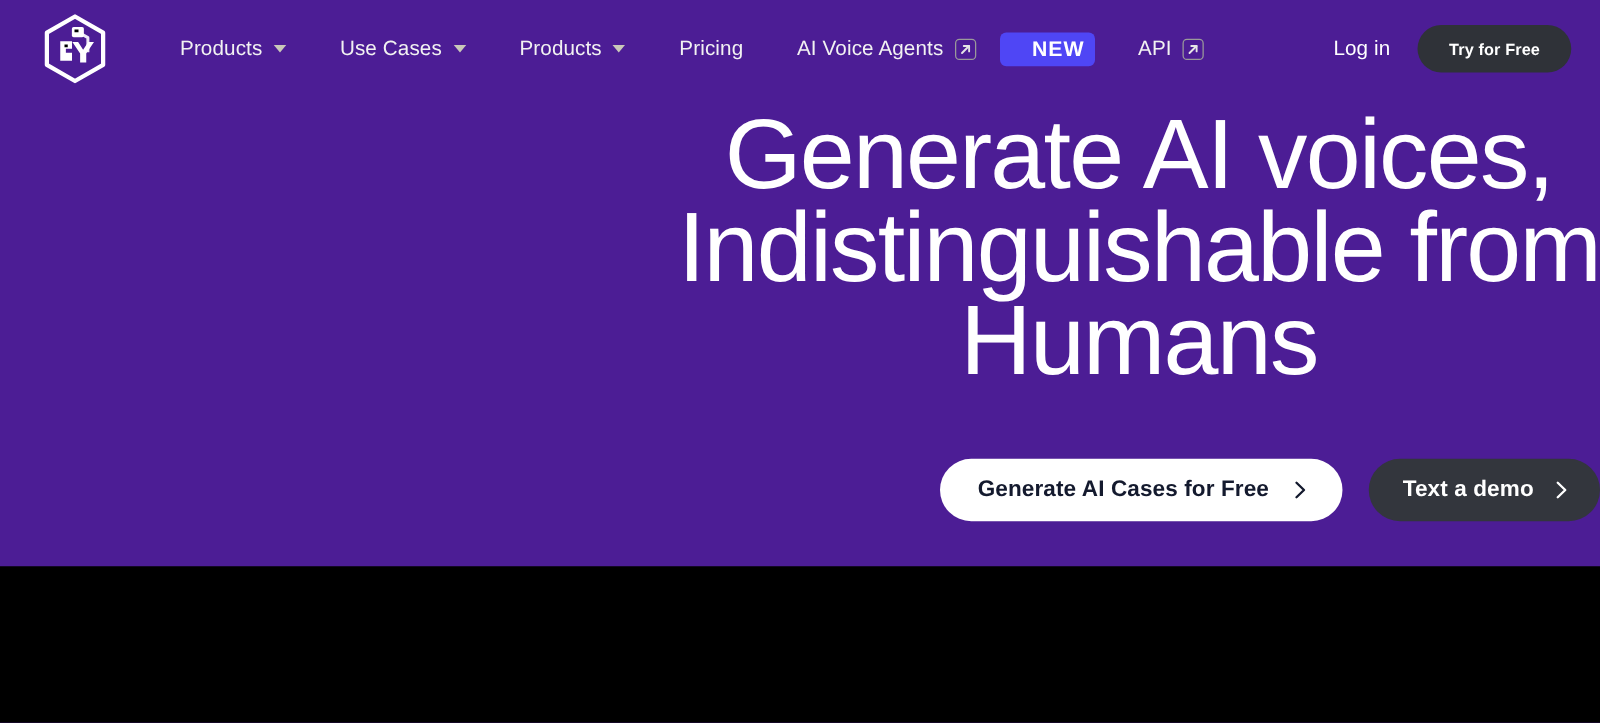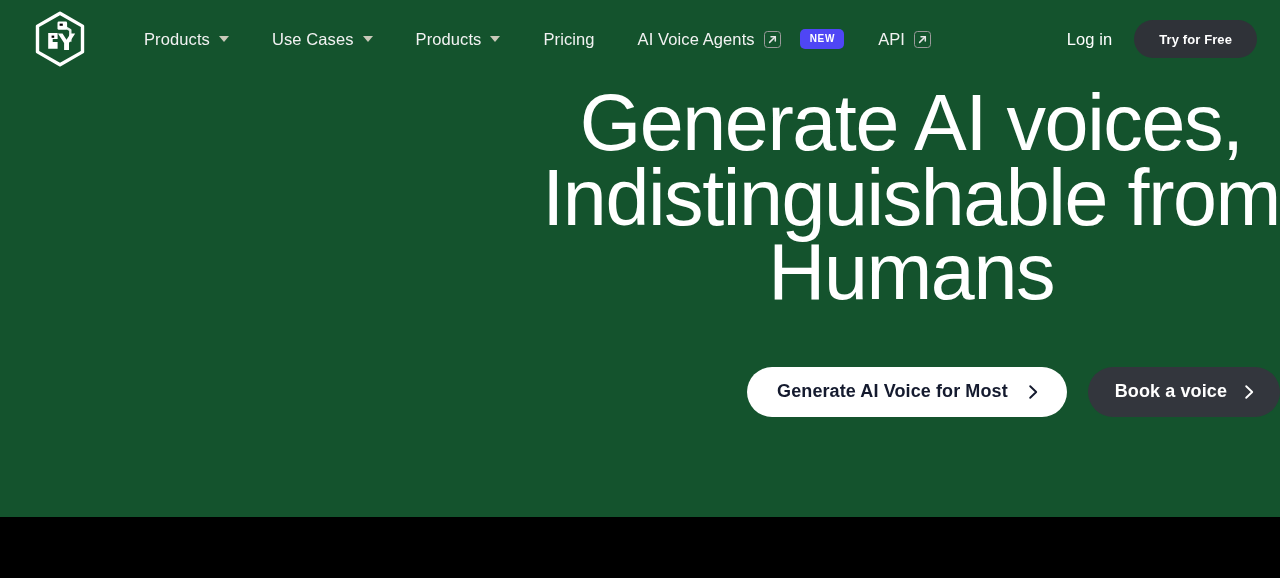--- a/index.html
+++ b/index.html
@@ -3,21 +3,21 @@
 <meta charset="utf-8">
 <style>
   * { margin:0; padding:0; box-sizing:border-box; }
   html, body {
     width:1280px; height:578px;
     background:#000000;
     overflow:hidden;
     font-family:"Liberation Sans", sans-serif;
     -webkit-font-smoothing:antialiased;
   }
-  .page { position:relative; width:1280px; height:517px; background:#14532d; }
+  .page { position:relative; width:1280px; height:453px; background:#4c1d95; }
 
   
   .nav {
     position:absolute; top:0; left:0; width:1280px; height:78px;
     display:flex; align-items:center;
   }
   .logo-wrap {
     position:absolute; left:30px; top:10px;
     width:60px; height:58px;
     display:flex; align-items:center; justify-content:center;
@@ -45,22 +45,22 @@
   .ext-icon {
     width:17px; height:17px;
     border:1.6px solid #9a9a9a; border-radius:3.5px;
     display:inline-flex; align-items:center; justify-content:center;
     flex:none;
   }
   .ext-icon svg { display:block; }
 
   .badge-new {
     background:#4f46f5; color:#ffffff;
-    font-size:10px; font-weight:700; letter-spacing:0.7px;
-    padding:5px 9px 5px 10px; border-radius:5px;
+    font-size:17px; font-weight:700; letter-spacing:0.7px;
+    padding:5px 9px 5px 26px; border-radius:5px;
     line-height:1; margin-left:10px;
   }
 
   .nav-right {
     position:absolute; right:23px; top:0; height:78px;
     display:flex; align-items:center; gap:0;
   }
   .login-link {
     color:#ffffff; font-size:16.5px; font-weight:400;
     letter-spacing:0.1px; cursor:pointer; margin-right:22px;
@@ -203,30 +203,30 @@
     <h1 class="headline">
       <span>Generate AI voices,</span><br>
       <span>Indistinguishable from</span><br>
       <span>Humans</span>
     </h1>
 
 
     <div class="cta-row">
 
       <button class="cta cta-primary">
-        <span>Generate AI Voice for Most</span>
+        <span>Generate AI Cases for Free</span>
         <span class="chev">
           <svg width="11" height="16" viewBox="0 0 11 16" fill="none">
             <path d="M2.2 2.2 L8.2 8 L2.2 13.8" stroke="#141a2e" stroke-width="1.9" stroke-linecap="round" stroke-linejoin="round"></path>
           </svg>
         </span>
       </button>
 
       <button class="cta cta-secondary">
-        <span>Book a voice</span>
+        <span>Text a demo</span>
         <span class="chev">
           <svg width="11" height="16" viewBox="0 0 11 16" fill="none">
             <path d="M2.2 2.2 L8.2 8 L2.2 13.8" stroke="#ffffff" stroke-width="1.9" stroke-linecap="round" stroke-linejoin="round"></path>
           </svg>
         </span>
       </button>
 
     </div>
   </div>
 

